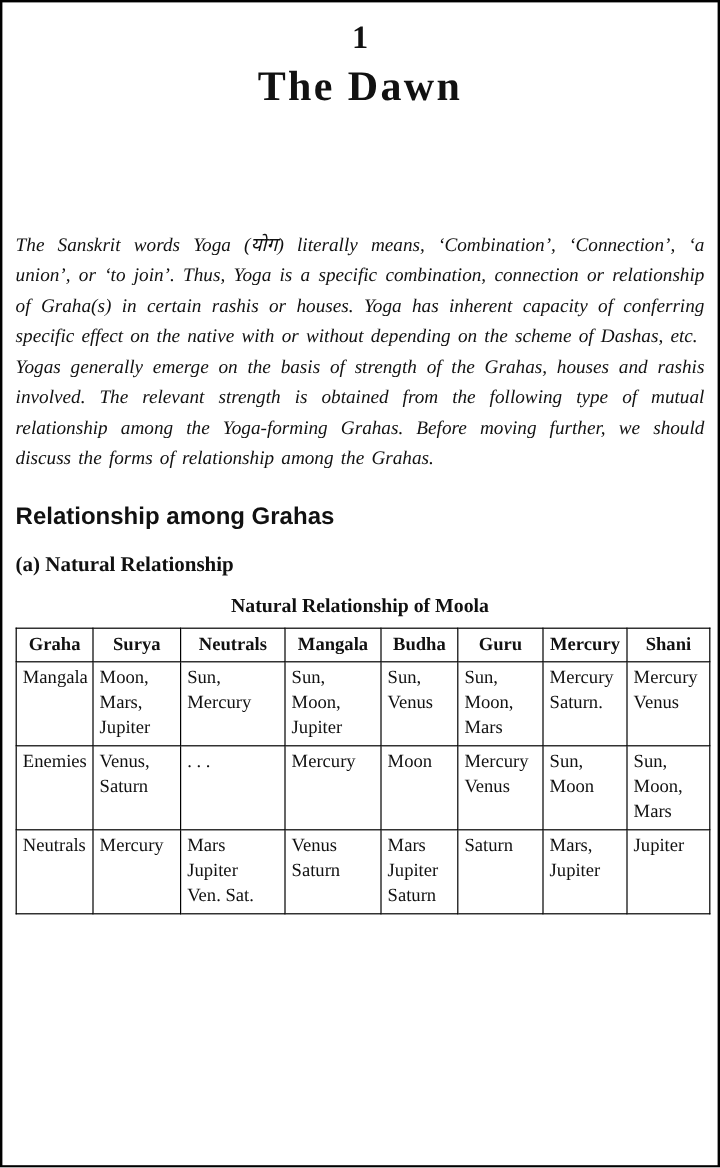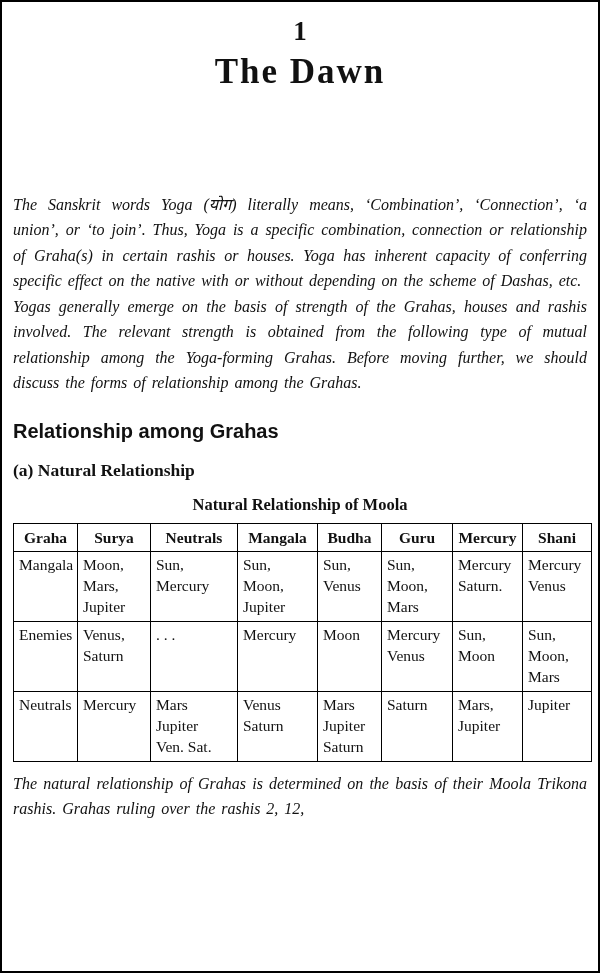--- a/index.html
+++ b/index.html
@@ -189,15 +189,14 @@
 Jupiter
 Saturn</td>
         <td>Saturn</td>
         <td>Mars,
 Jupiter</td>
         <td>Jupiter</td>
       </tr>
     </tbody>
   </table>
 
-  <p class="body-par closing">The natural relationship of Grahas is determined on the basis of their Moola Trikona rashis. Grahas ruling over the rashis 2, 12,</p>
 
 </div>
 
 </body></html>

